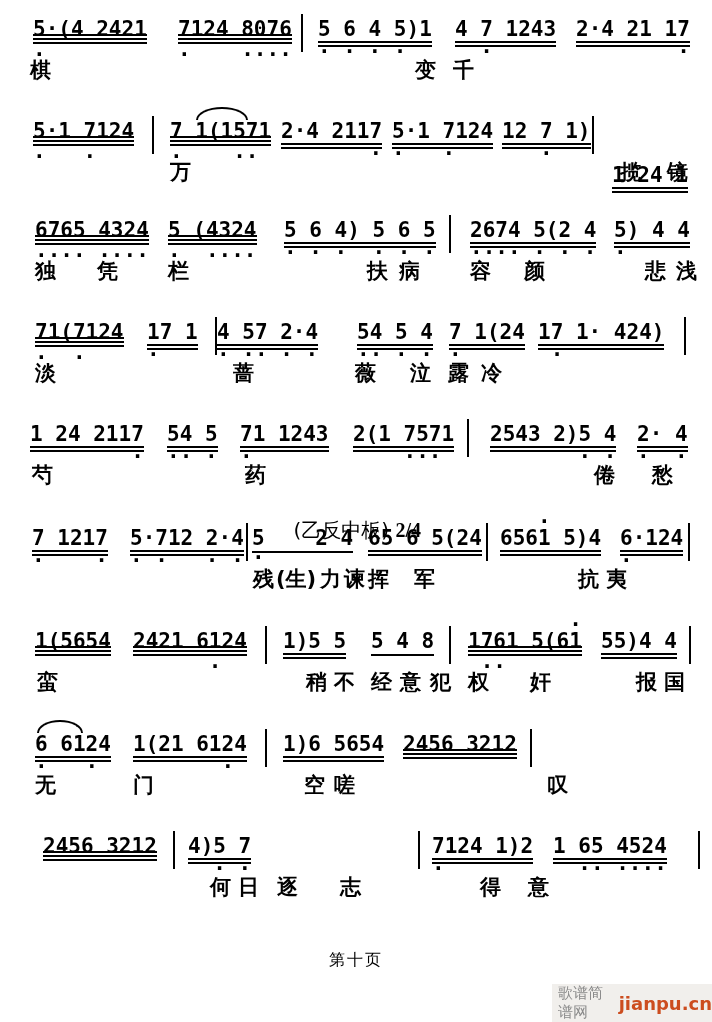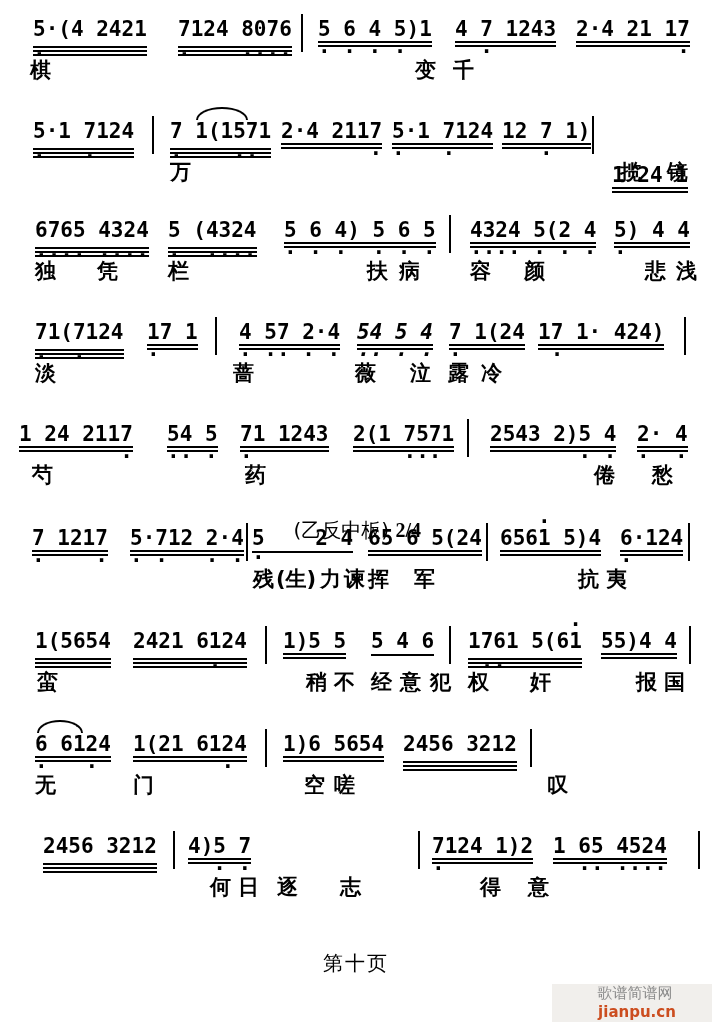--- a/index.html
+++ b/index.html
@@ -11,43 +11,43 @@
   .notes{font-family:"DejaVu Sans Mono", monospace;font-weight:bold;font-size:21px;
          line-height:22px;white-space:pre;background-repeat:no-repeat;display:inline-block;}
   .u1 .notes{padding-bottom:4px;
     background-image:linear-gradient(#000,#000);
     background-size:100% 2px;
     background-position:left bottom;}
   .u2 .notes{padding-bottom:7px;
     background-image:linear-gradient(#000,#000),linear-gradient(#000,#000);
     background-size:100% 2px,100% 2px;
     background-position:left bottom,left bottom 4px;}
-  .u3 .notes{padding-bottom:16px;
+  .u3 .notes{padding-bottom:4px;
     background-image:linear-gradient(#000,#000),linear-gradient(#000,#000),linear-gradient(#000,#000);
     background-size:100% 2px,100% 2px,100% 2px;
     background-position:left bottom,left bottom 4px,left bottom 8px;}
   .below{position:absolute;left:0;top:24px;font-family:"DejaVu Sans Mono", monospace;
          font-weight:bold;font-size:21px;line-height:21px;white-space:pre;}
   .u3 .below{top:27px;}
   .u1 .below{top:21px;}
   .above{position:absolute;left:0;top:-15px;font-family:"DejaVu Sans Mono", monospace;
          font-weight:bold;font-size:21px;line-height:21px;white-space:pre;}
   .bar{position:absolute;top:-4px;width:2px;height:38px;background:#000;}
   .slur{position:absolute;top:-13px;height:11px;border:2px solid #000;border-bottom:none;
         border-radius:50% 50% 0 0 / 100% 100% 0 0;}
   .lyric{position:absolute;top:38px;font-size:21px;font-weight:bold;white-space:pre;
          font-family:"DejaVu Sans", sans-serif;}
   .section-label{position:absolute;font-size:20px;white-space:pre;}
   .section-label .meter{font-weight:bold;font-family:Liberation Serif, serif;}
-  .footer{position:absolute;left:0;right:0;top:950px;text-align:center;font-size:20px;
+  .footer{position:absolute;left:0;right:0;top:950px;text-align:center;font-size:16px;
           letter-spacing:2px;}
   .watermark{position:absolute;left:552px;top:984px;width:160px;height:38px;
              display:flex;align-items:center;padding-left:6px;box-sizing:border-box;}
   .watermark .site{font-size:15px;}
-  .watermark .domain{font-size:15px;font-weight:bold;margin-left:4px;
+  .watermark .domain{font-size:18px;font-weight:bold;margin-left:4px;
                      font-family:"DejaVu Sans", sans-serif;}
 </style>
 </head>
 <body>
 
 <div class="sheet">
 
   <div id="lines-root">
       <div class="line" style="top: 18px;">
         <div class="cell u3" style="left: 33px;"><div class="notes">5·(4 2421</div><div class="below">·        </div></div>
@@ -71,51 +71,51 @@
         <div class="bar" style="left: 592px;"></div>
         <div class="slur" style="left: 196px; width: 48px;"></div>
         <span class="lyric" style="left: 170px;">万</span>
         <span class="lyric" style="left: 620px;">揽</span>
         <span class="lyric" style="left: 667px;">镜</span>
       </div>
       <div class="line" style="top: 219px;">
         <div class="cell u3" style="left: 35px;"><div class="notes">6765 4324</div><div class="below">···· ····</div></div>
         <div class="cell u3" style="left: 168px;"><div class="notes">5 (4324</div><div class="below">·  ····</div></div>
         <div class="cell u2" style="left: 284px;"><div class="notes">5 6 4) 5 6 5</div><div class="below">· · ·  · · ·</div></div>
-        <div class="cell u2" style="left: 470px;"><div class="notes">4324 5(2 4</div><div class="below">···· · · ·</div></div>
+        <div class="cell u2" style="left: 470px;"><div class="notes">2674 5(2 4</div><div class="below">···· · · ·</div></div>
         <div class="cell u2" style="left: 614px;"><div class="notes">5) 4 4</div><div class="below">·     </div></div>
         <div class="bar" style="left: 449px;"></div>
         <span class="lyric" style="left: 35px;">独</span>
         <span class="lyric" style="left: 97px;">凭</span>
         <span class="lyric" style="left: 168px;">栏</span>
         <span class="lyric" style="left: 367px;">扶</span>
         <span class="lyric" style="left: 399px;">病</span>
         <span class="lyric" style="left: 470px;">容</span>
         <span class="lyric" style="left: 524px;">颜</span>
         <span class="lyric" style="left: 645px;">悲</span>
         <span class="lyric" style="left: 676px;">浅</span>
       </div>
       <div class="line" style="top: 321px;">
         <div class="cell u3" style="left: 35px;"><div class="notes">71(7124</div><div class="below">·  ·   </div></div>
         <div class="cell u2" style="left: 147px;"><div class="notes">17 1</div><div class="below">·   </div></div>
-        <div class="cell u2" style="left: 239px;"><div class="notes">4 57 2·4</div><div class="below">· ·· · ·</div></div>
-        <div class="cell u2" style="left: 357px; font-style: italic;"><div class="notes">54 5 4</div><div class="below">·· · ·</div></div>
+        <div class="cell u2" style="left: 217px;"><div class="notes">4 57 2·4</div><div class="below">· ·· · ·</div></div>
+        <div class="cell u2" style="left: 357px;"><div class="notes">54 5 4</div><div class="below">·· · ·</div></div>
         <div class="cell u2" style="left: 449px;"><div class="notes">7 1(24</div><div class="below">·     </div></div>
         <div class="cell u2" style="left: 538px;"><div class="notes">17 1· 424)</div><div class="below"> ·        </div></div>
         <div class="bar" style="left: 215px;"></div>
         <div class="bar" style="left: 684px;"></div>
         <span class="lyric" style="left: 35px;">淡</span>
         <span class="lyric" style="left: 233px;">蔷</span>
         <span class="lyric" style="left: 355px;">薇</span>
         <span class="lyric" style="left: 410px;">泣</span>
         <span class="lyric" style="left: 448px;">露</span>
         <span class="lyric" style="left: 481px;">冷</span>
       </div>
       <div class="line" style="top: 423px;">
-        <div class="cell u2" style="left: 19px;"><div class="notes">1 24 2117</div><div class="below">        ·</div></div>
+        <div class="cell u2" style="left: 30px;"><div class="notes">1 24 2117</div><div class="below">        ·</div></div>
         <div class="cell u2" style="left: 167px;"><div class="notes">54 5</div><div class="below">·· ·</div></div>
         <div class="cell u2" style="left: 240px;"><div class="notes">71 1243</div><div class="below">·      </div></div>
         <div class="cell u2" style="left: 353px;"><div class="notes">2(1 7571</div><div class="below">    ··· </div></div>
         <div class="cell u2" style="left: 490px;"><div class="notes">2543 2)5 4</div><div class="below">       · ·</div></div>
         <div class="cell u2" style="left: 637px;"><div class="notes">2· 4</div><div class="below">·  ·</div></div>
         <div class="bar" style="left: 467px;"></div>
         <span class="lyric" style="left: 32px;">芍</span>
         <span class="lyric" style="left: 245px;">药</span>
         <span class="lyric" style="left: 594px;">倦</span>
         <span class="lyric" style="left: 652px;">愁</span>
@@ -136,21 +136,21 @@
         <span class="lyric" style="left: 344px;">谏</span>
         <span class="lyric" style="left: 368px;">挥</span>
         <span class="lyric" style="left: 414px;">军</span>
         <span class="lyric" style="left: 578px;">抗</span>
         <span class="lyric" style="left: 606px;">夷</span>
       </div>
       <div class="line" style="top: 630px;">
         <div class="cell u3" style="left: 35px;"><div class="notes">1(5654</div></div>
         <div class="cell u3" style="left: 133px;"><div class="notes">2421 6124</div><div class="below">      ·  </div></div>
         <div class="cell u2" style="left: 283px;"><div class="notes">1)5 5</div></div>
-        <div class="cell u1" style="left: 371px;"><div class="notes">5 4 6</div></div>
+        <div class="cell u1" style="left: 371px;"><div class="notes">5 4 8</div></div>
         <div class="cell u3" style="left: 468px;"><div class="notes">1761 5(61</div><div class="below"> ··      </div><div class="above">        ·</div></div>
         <div class="cell u2" style="left: 601px;"><div class="notes">55)4 4</div></div>
         <div class="bar" style="left: 265px;"></div>
         <div class="bar" style="left: 449px;"></div>
         <div class="bar" style="left: 689px;"></div>
         <span class="lyric" style="left: 37px;">蛮</span>
         <span class="lyric" style="left: 306px;">稍</span>
         <span class="lyric" style="left: 334px;">不</span>
         <span class="lyric" style="left: 371px;">经</span>
         <span class="lyric" style="left: 400px;">意</span>
@@ -190,18 +190,18 @@
         <span class="lyric" style="left: 528px;">意</span>
       </div>
     </div>
 
   <div class="section-label" id="section-label" style="left: 268px; top: 493px;">
     <span>(乙反中板)</span><span> </span><span class="meter">2/4</span>
   </div>
 
   <div class="footer">第十页</div>
 
-  <div class="watermark" id="watermark" style="background: rgb(241, 239, 236); flex-direction: column;">
+  <div class="watermark" id="watermark" style="background: rgb(241, 239, 236);">
     <span class="site" id="wm-site" style="color: rgb(138, 138, 138);">歌谱简谱网</span>
     <span class="domain" id="wm-domain" style="color: rgb(204, 77, 31);">jianpu.cn</span>
   </div>
 
 </div>
 
 </body></html>

